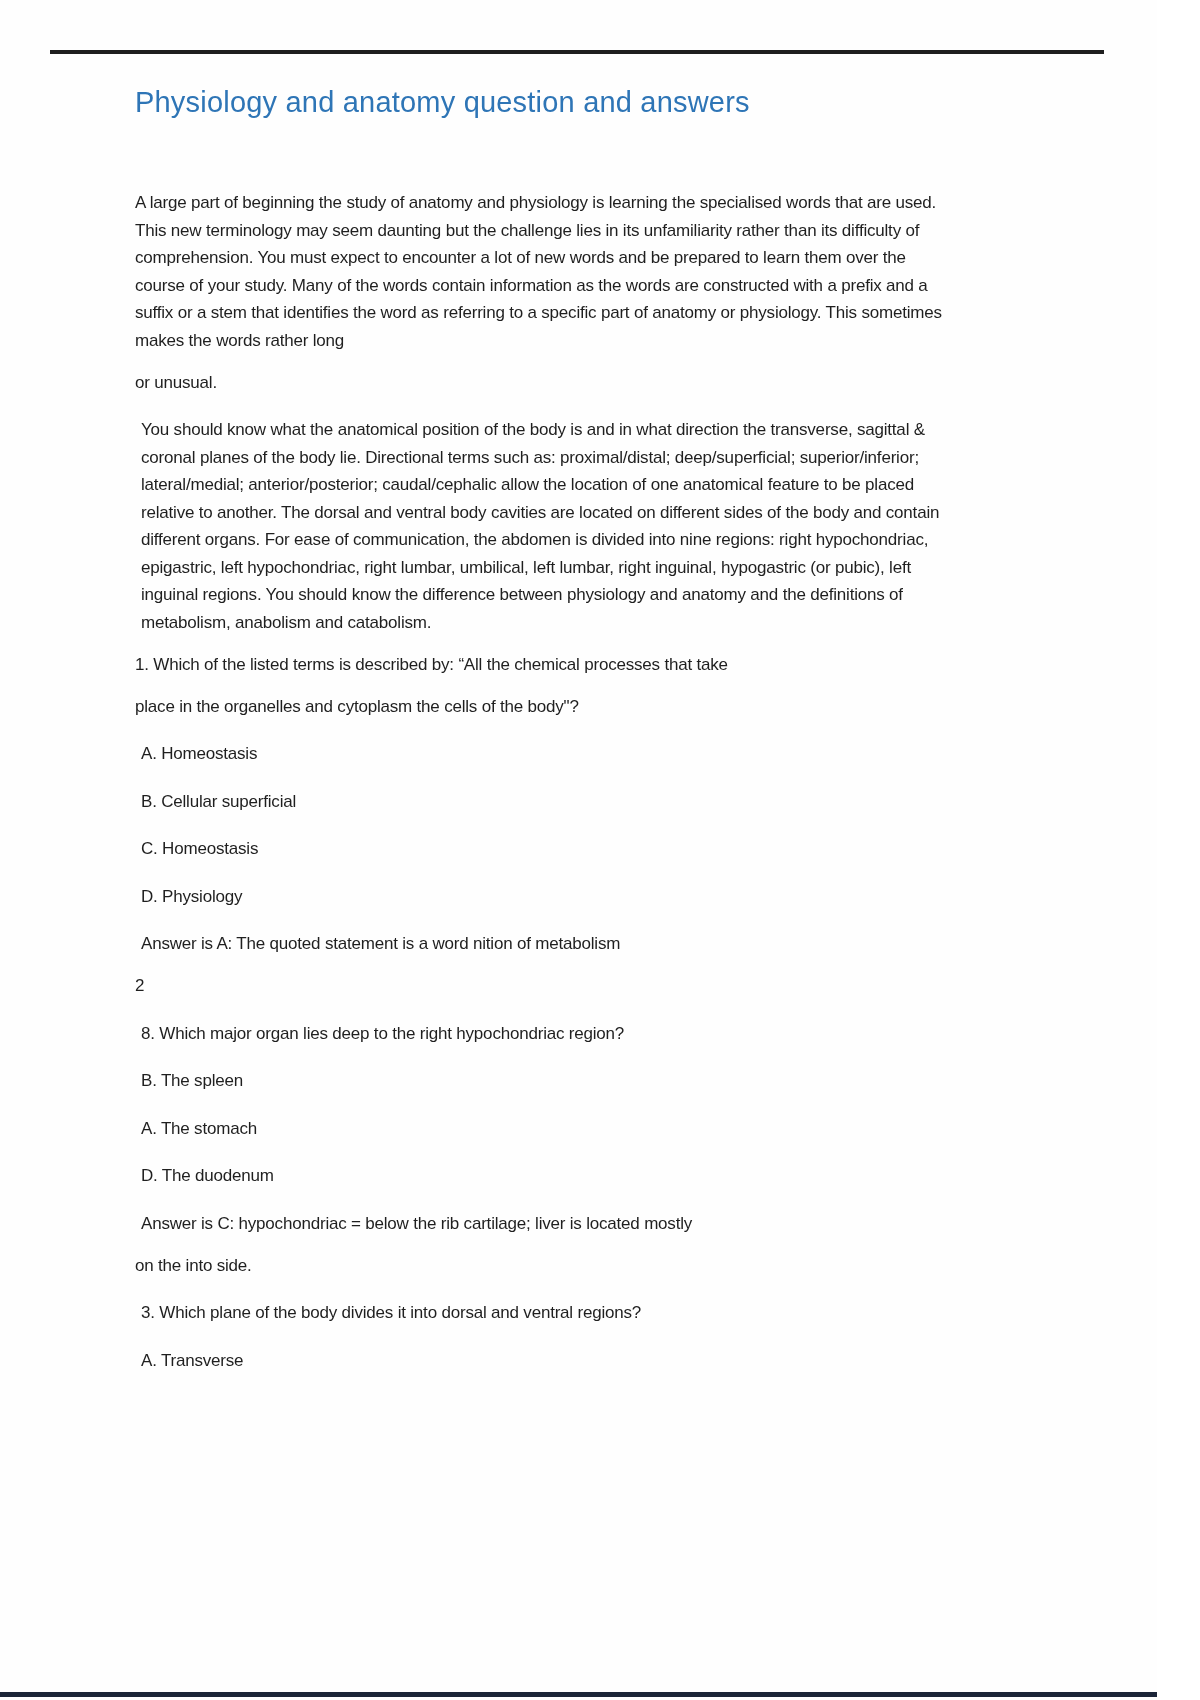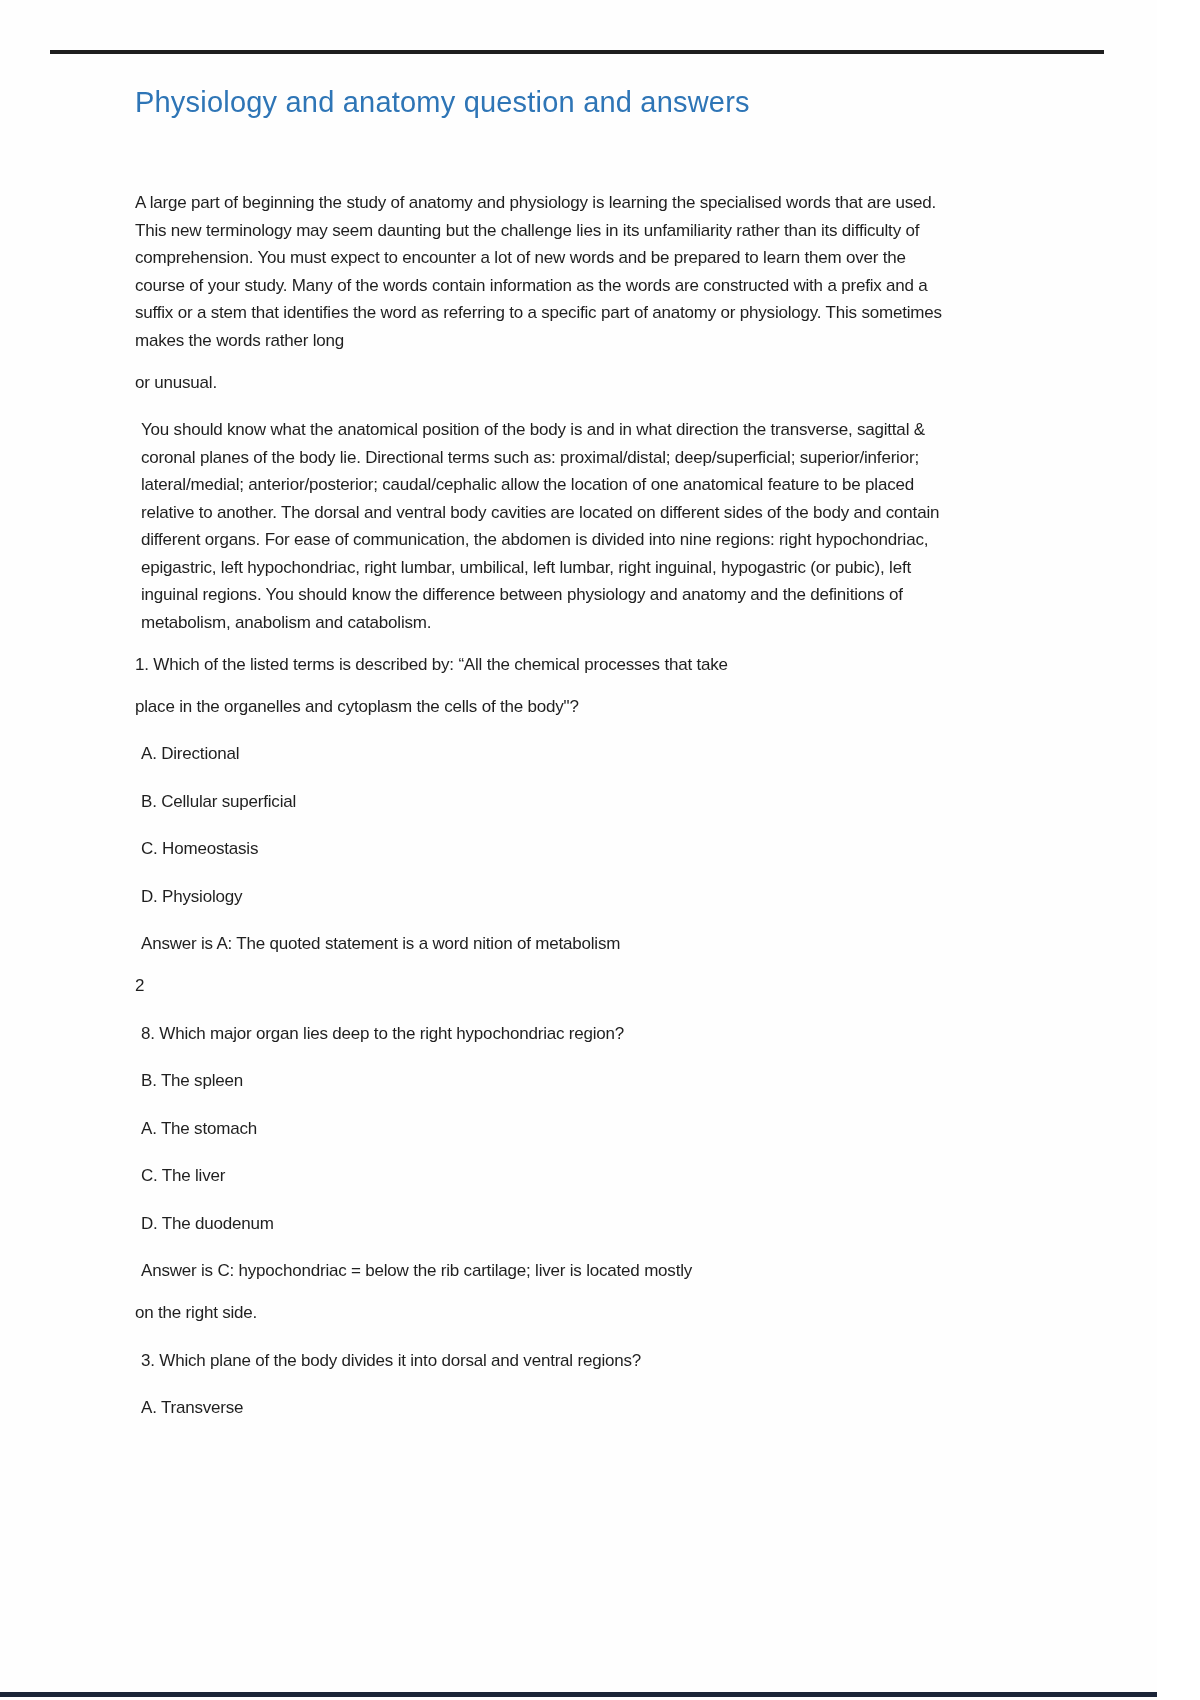--- a/index.html
+++ b/index.html
@@ -53,34 +53,33 @@
 
   <div class="content">
     <h1 class="title">Physiology and anatomy question and answers</h1>
 
     <p class="para first">A large part of beginning the study of anatomy and physiology is learning the specialised words that are used. This new terminology may seem daunting but the challenge lies in its unfamiliarity rather than its difficulty of comprehension. You must expect to encounter a lot of new words and be prepared to learn them over the course of your study. Many of the words contain information as the words are constructed with a prefix and a suffix or a stem that identifies the word as referring to a specific part of anatomy or physiology. This sometimes makes the words rather long</p>
     <p class="para">or unusual.</p>
     <p class="para ind">You should know what the anatomical position of the body is and in what direction the transverse, sagittal &amp; coronal planes of the body lie. Directional terms such as: proximal/distal; deep/superficial; superior/inferior; lateral/medial; anterior/posterior; caudal/cephalic allow the location of one anatomical feature to be placed relative to another. The dorsal and ventral body cavities are located on different sides of the body and contain different organs. For ease of communication, the abdomen is divided into nine regions: right hypochondriac, epigastric, left hypochondriac, right lumbar, umbilical, left lumbar, right inguinal, hypogastric (or pubic), left inguinal regions. You should know the difference between physiology and anatomy and the definitions of metabolism, anabolism and catabolism.</p>
 
     <p class="para">1. Which of the listed terms is described by: “All the chemical processes that take</p>
     <p class="para">place in the organelles and cytoplasm the cells of the body"?</p>
-    <p class="para ind">A. Directional</p>
+    <p class="para ind">A. Homeostasis</p>
     <p class="para ind">B. Cellular superficial</p>
     <p class="para ind">C. Homeostasis</p>
     <p class="para ind">D. Physiology</p>
     <p class="para ind">Answer is A: The quoted statement is a word nition of metabolism</p>
 
     <p class="para">2</p>
 
     <p class="para ind">8. Which major organ lies deep to the right hypochondriac region?</p>
     <p class="para ind">B. The spleen</p>
     <p class="para ind">A. The stomach</p>
-    <p class="para ind">C. The liver</p>
     <p class="para ind">D. The duodenum</p>
     <p class="para ind">Answer is C: hypochondriac = below the rib cartilage; liver is located mostly</p>
-    <p class="para">on the right side.</p>
+    <p class="para">on the into side.</p>
 
     <p class="para ind">3. Which plane of the body divides it into dorsal and ventral regions?</p>
     <p class="para ind">A. Transverse</p>
   </div>
 
   <div class="rule-bottom"></div>
 </div>
 
 </body></html>

